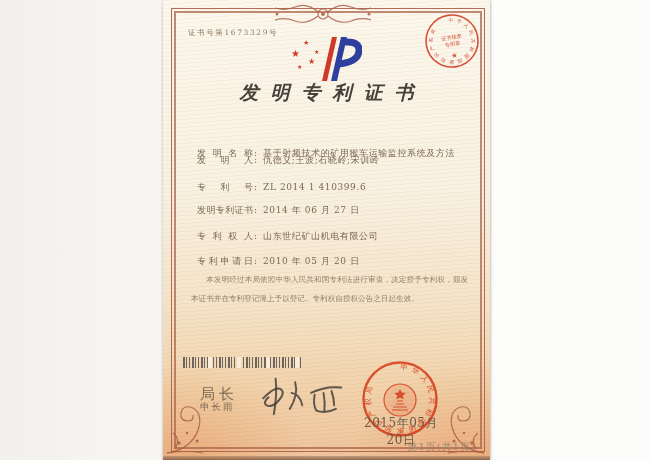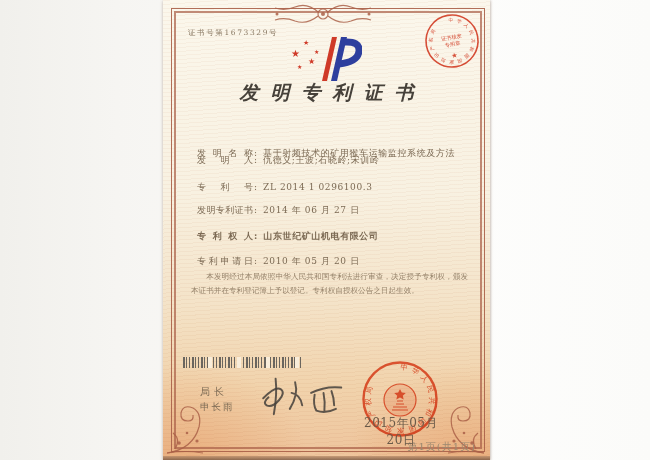--- a/index.html
+++ b/index.html
@@ -51,35 +51,35 @@
   .stamp{position:absolute;left:261px;top:13px;width:56px;height:56px;transform:rotate(-10deg);
     opacity:.92;mix-blend-mode:multiply;}
   .stamp .ring{stroke:var(--stamp-red);fill:none;}
   .stamp text{fill:var(--stamp-red);font-family:"DejaVu Serif","Liberation Serif",serif;}
   .title{position:absolute;left:0;right:0;top:80px;text-align:center;
     font-size:19px;font-weight:bold;letter-spacing:12px;padding-left:12px;
     color:var(--title-ink);font-style:italic;}
   
   .fields{position:absolute;left:34px;top:127px;right:12px;font-size:9px;color:var(--field-ink);}
   .field{position:absolute;left:0;right:0;white-space:nowrap;}
-  .f0{top:0;margin-top:20px;}.f1{top:27px;}.f2{top:54px;}.f3{top:77px;}.f4{top:103px;font-weight:bold;}.f5{top:128px;}
+  .f0{top:0;margin-top:20px;}.f1{top:27px;}.f2{top:54px;}.f3{top:77px;}.f4{top:103px;}.f5{top:128px;}
   .flabel{display:inline-block;width:56px;text-align:justify;text-align-last:justify;}
   .fcolon{margin:0 6px 0 1px;}
   .fvalue{letter-spacing:.6px;}
   
   .bodytext{position:absolute;left:28px;right:22px;top:270px;
-    font-size:7.6px;line-height:14px;color:var(--body-ink);text-align:justify;}
+    font-size:7.6px;line-height:19px;color:var(--body-ink);text-align:justify;}
   .bodytext p{margin:0;text-indent:2em;}
   
   .barcode{position:absolute;left:20px;top:357px;width:118px;height:11px;opacity:.8;
     background-image:
       repeating-linear-gradient(90deg, transparent 0 25px, #fbf3e4 25px 29px),
       repeating-linear-gradient(90deg, var(--barcode-ink) 0 1px, transparent 1px 3px),
       repeating-linear-gradient(90deg, var(--barcode-ink) 0 2px, transparent 2px 9px);}
-  .signer-title{position:absolute;left:37px;top:385px;font-size:10px;letter-spacing:4px;color:var(--field-ink);}
+  .signer-title{position:absolute;left:37px;top:385px;font-size:15px;letter-spacing:4px;color:var(--field-ink);}
   .signer-name{position:absolute;left:37px;top:401px;font-size:9.5px;letter-spacing:2px;color:var(--field-ink);}
   .signature{position:absolute;left:86px;top:369px;width:102px;height:54px;}
   .signature path{stroke:var(--signature-ink);fill:none;stroke-width:2.2;stroke-linecap:round;opacity:.85;}
   .seal{position:absolute;left:198px;top:360px;width:78px;height:78px;opacity:.9;mix-blend-mode:multiply;}
   .seal .ring{stroke:var(--seal-red);fill:none;}
   .seal .emb{stroke:var(--seal-red);fill:rgba(238,100,55,.18);}
   .seal .embline{stroke:var(--seal-red);fill:none;stroke-width:1.1;}
   .seal .embstar{fill:var(--seal-red);}
   .seal text{fill:var(--seal-red);font-family:"DejaVu Serif","Liberation Serif",serif;}
   .seal-date{position:absolute;left:200px;top:415px;width:76px;text-align:center;
@@ -155,21 +155,21 @@
     <div class="title">发明专利证书</div>
 
     <div class="fields">
       <div class="field f0">
         <span class="flabel">发明名称</span><span class="fcolon">:</span><span class="fvalue">基于射频技术的矿用猴车运输监控系统及方法</span>
       </div>
       <div class="field f1">
         <span class="flabel">发明人</span><span class="fcolon">:</span><span class="fvalue">仇德义;王波;石晓岭;宋训岭</span>
       </div>
       <div class="field f2">
-        <span class="flabel">专利号</span><span class="fcolon">:</span><span class="fvalue">ZL 2014 1 0296100.3</span>
+        <span class="flabel">专利号</span><span class="fcolon">:</span><span class="fvalue">ZL 2014 1 410399.6</span>
       </div>
       <div class="field f3">
         <span class="flabel">发明专利证书</span><span class="fcolon">:</span><span class="fvalue">2014 年 06 月 27 日</span>
       </div>
       <div class="field f4">
         <span class="flabel">专利权人</span><span class="fcolon">:</span><span class="fvalue">山东世纪矿山机电有限公司</span>
       </div>
       <div class="field f5">
         <span class="flabel">专利申请日</span><span class="fcolon">:</span><span class="fvalue">2010 年 05 月 20 日</span>
       </div>

